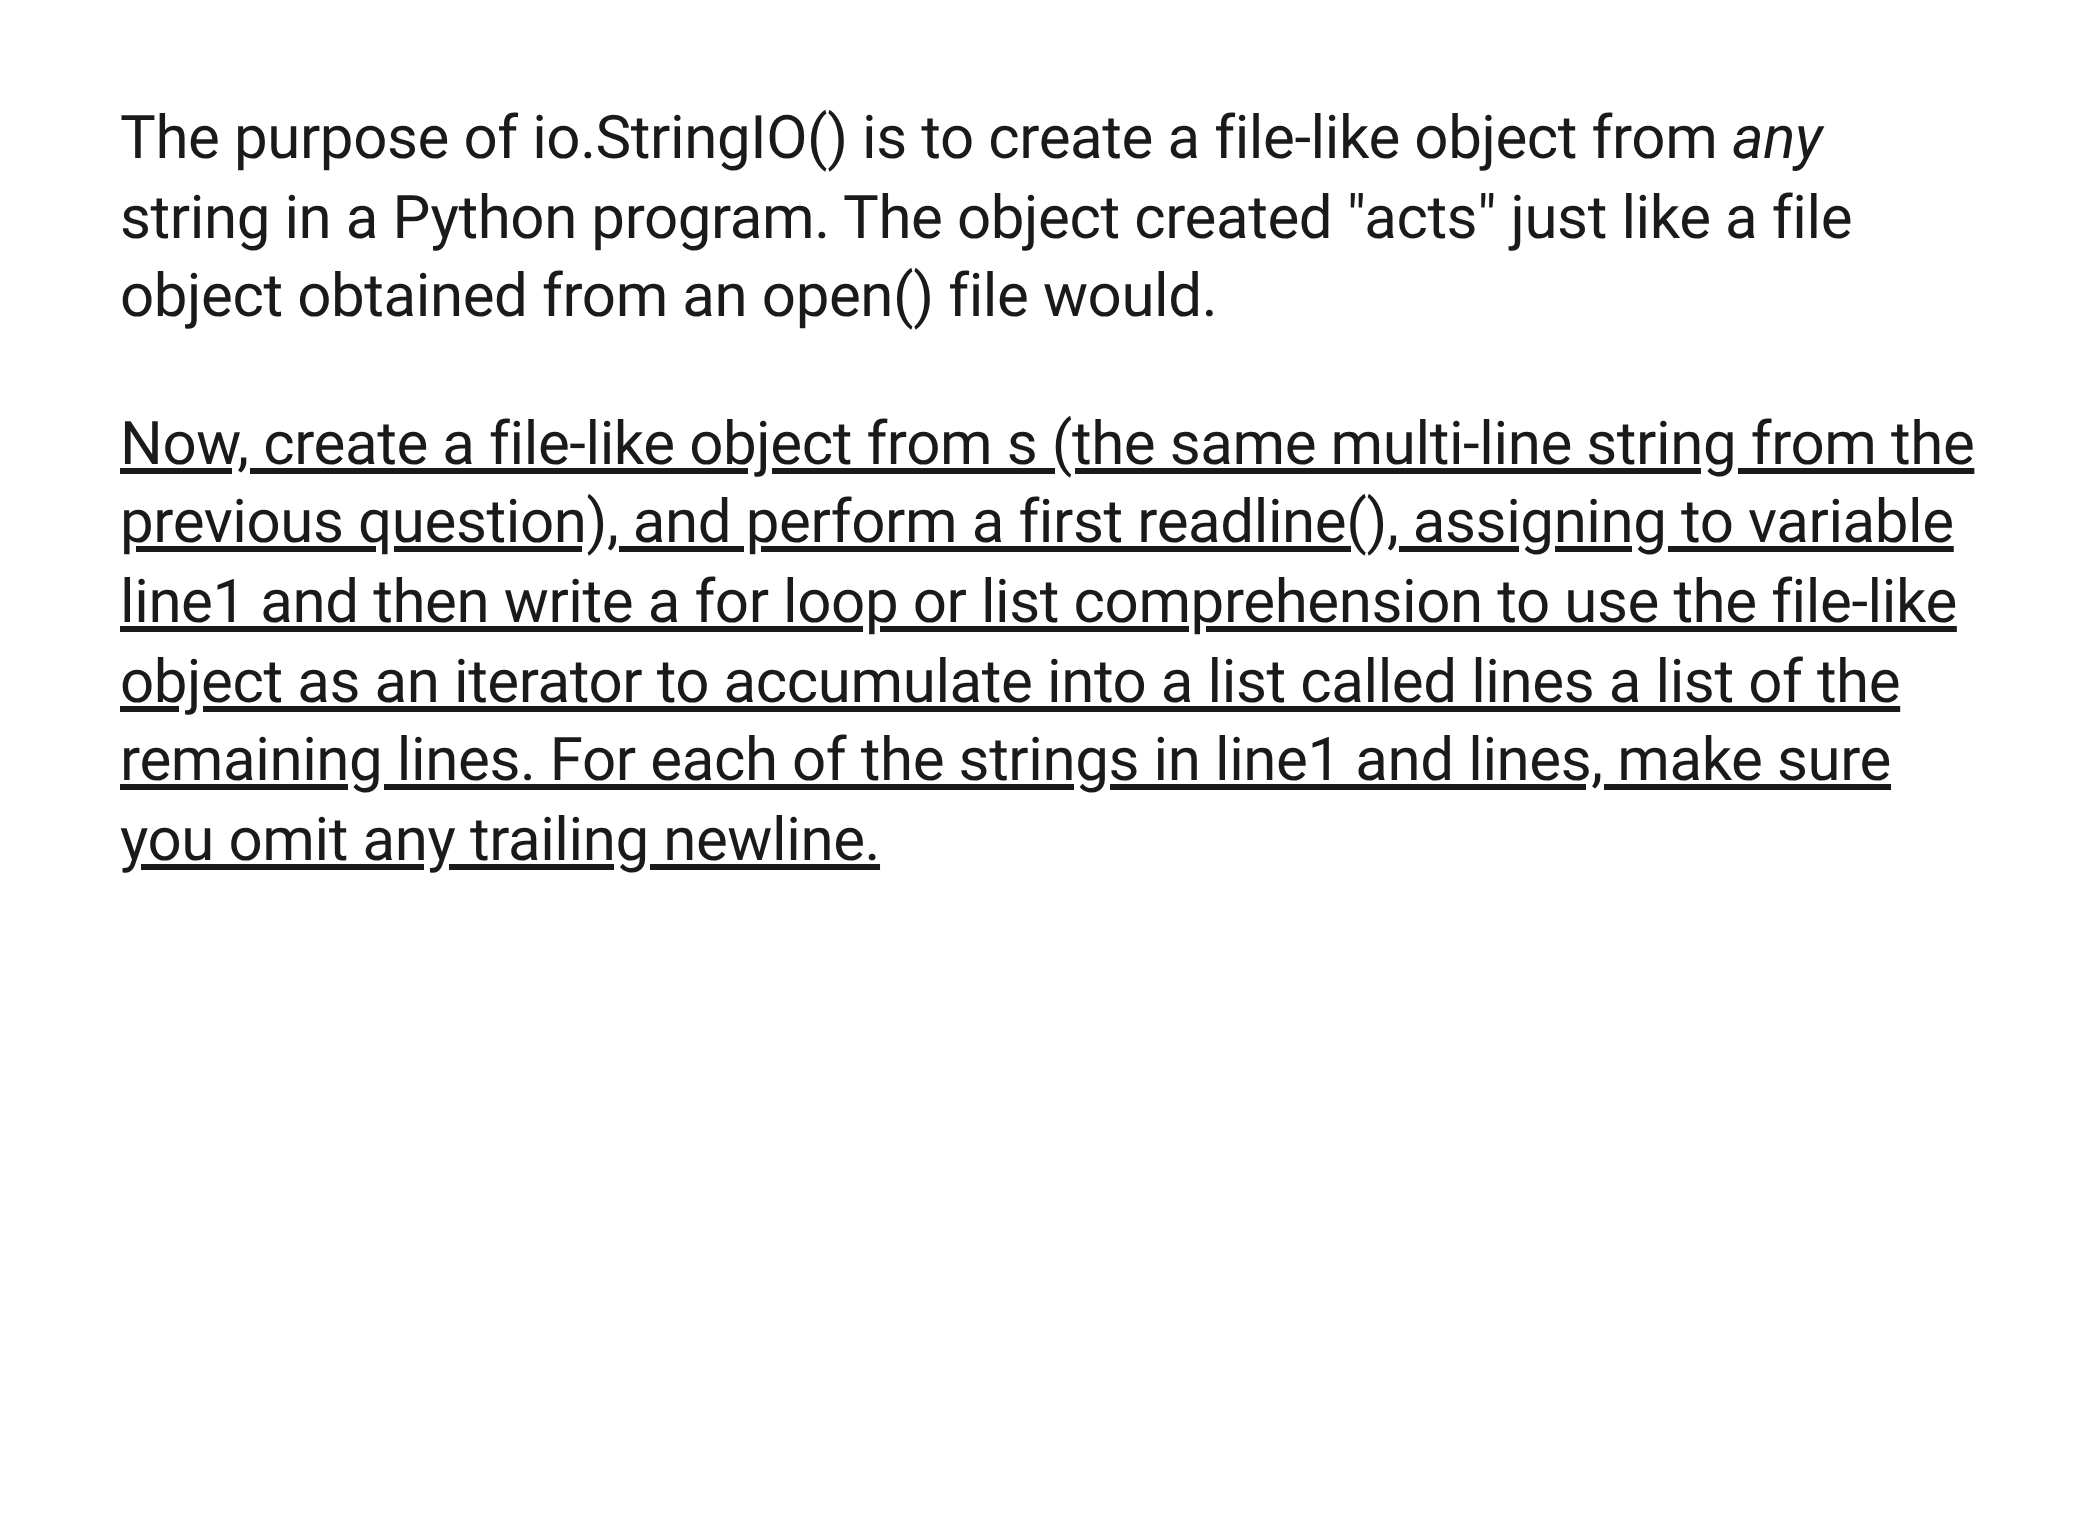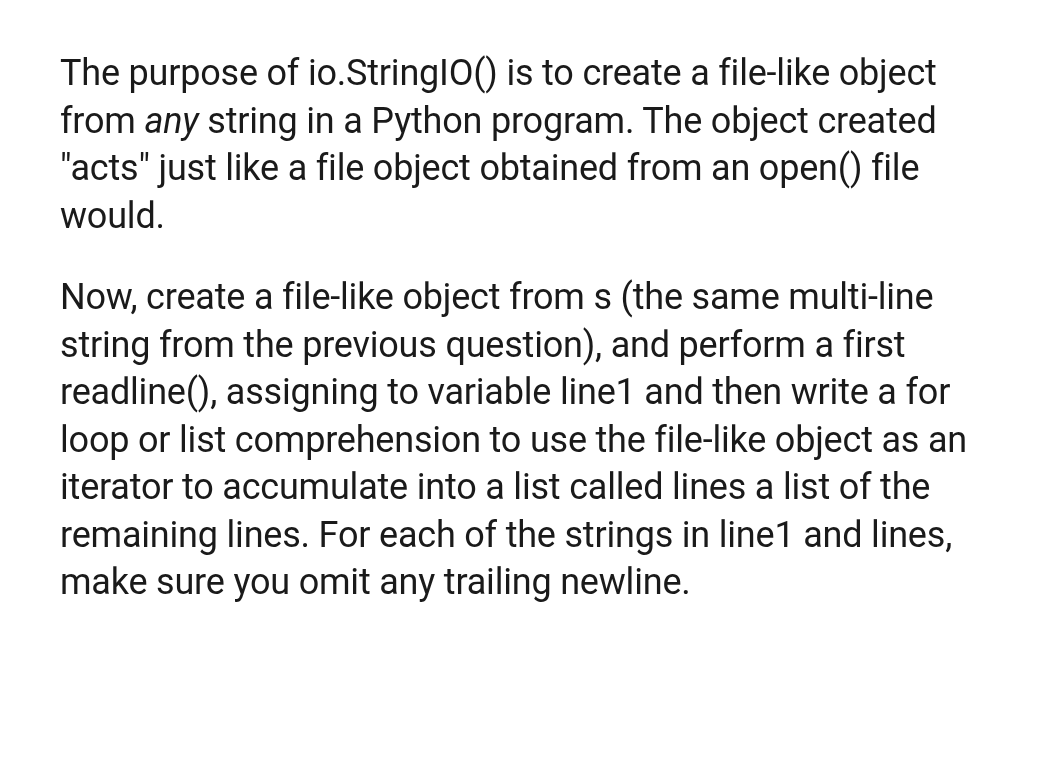--- a/index.html
+++ b/index.html
@@ -9,28 +9,29 @@
     }
     body {
       background: #ffffff;
       font-family: -apple-system, BlinkMacSystemFont, "Segoe UI", Roboto, Helvetica, Arial, sans-serif;
       width: 1044px;
       height: 760px;
       padding: 50px 55px 50px 60px;
       color: #1a1a1a;
     }
     .paragraph {
-      font-size: 36px;
+      font-size: 30px;
       line-height: 1.32;
       margin-bottom: 34px;
       font-weight: 400;
       letter-spacing: -0.2px;
     }
     .paragraph:last-child {
       margin-bottom: 0;
+      text-decoration: underline;
     }
     .italic {
       font-style: italic;
     }
   </style>
 </head>
 <body>
 
 <div class="paragraph">
   <span>The purpose of io.StringIO() is to create a file-like object from </span><span class="italic">any</span><span> string in a Python program. The object created "acts" just like a file object obtained from an open() file would.</span>

